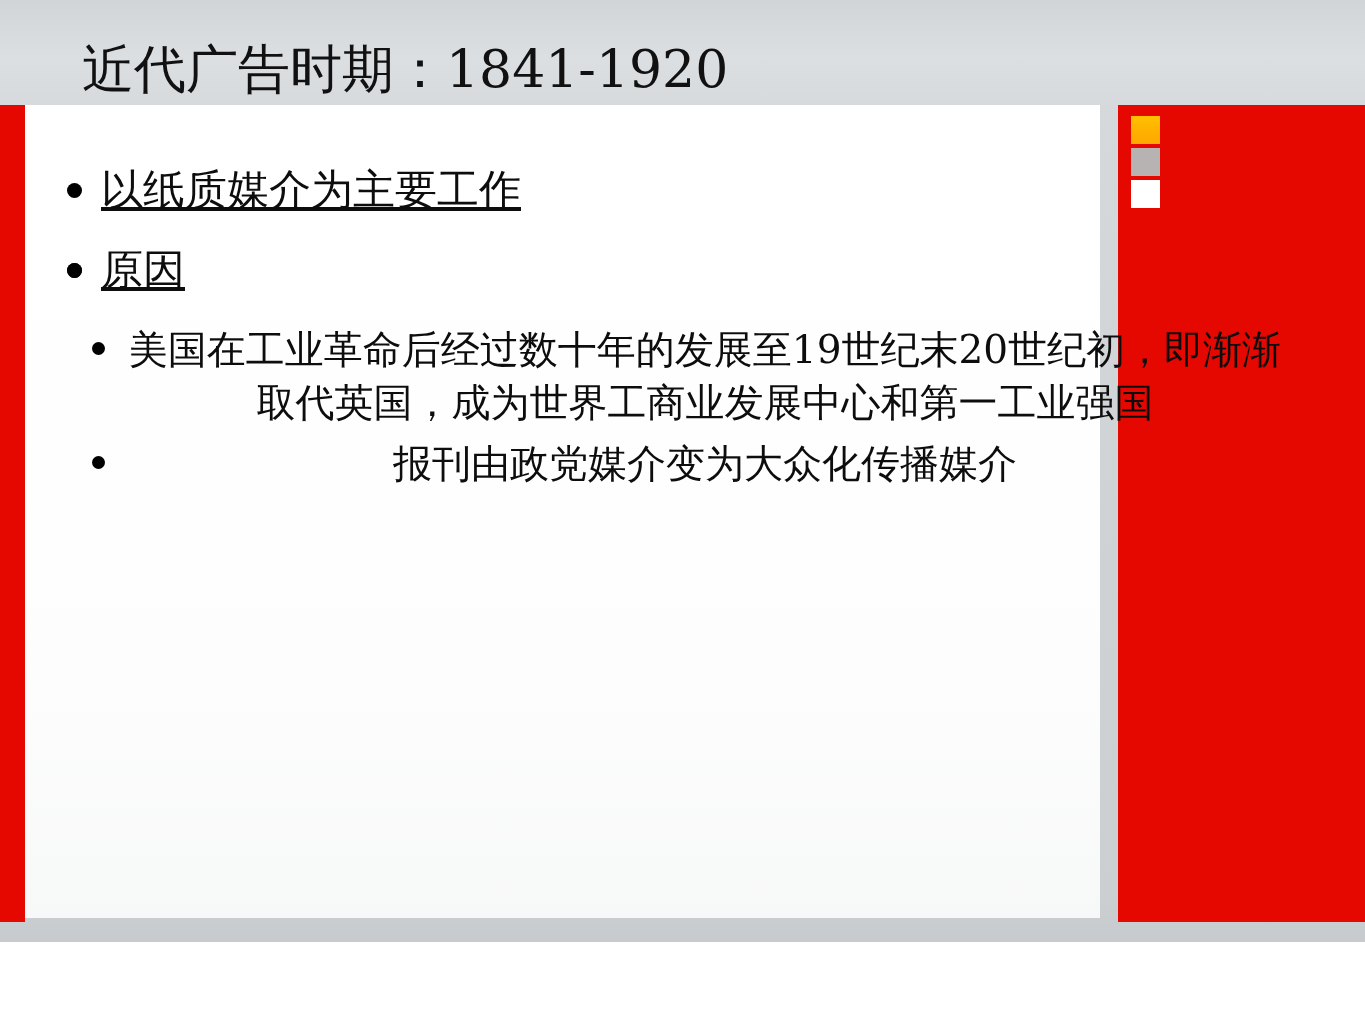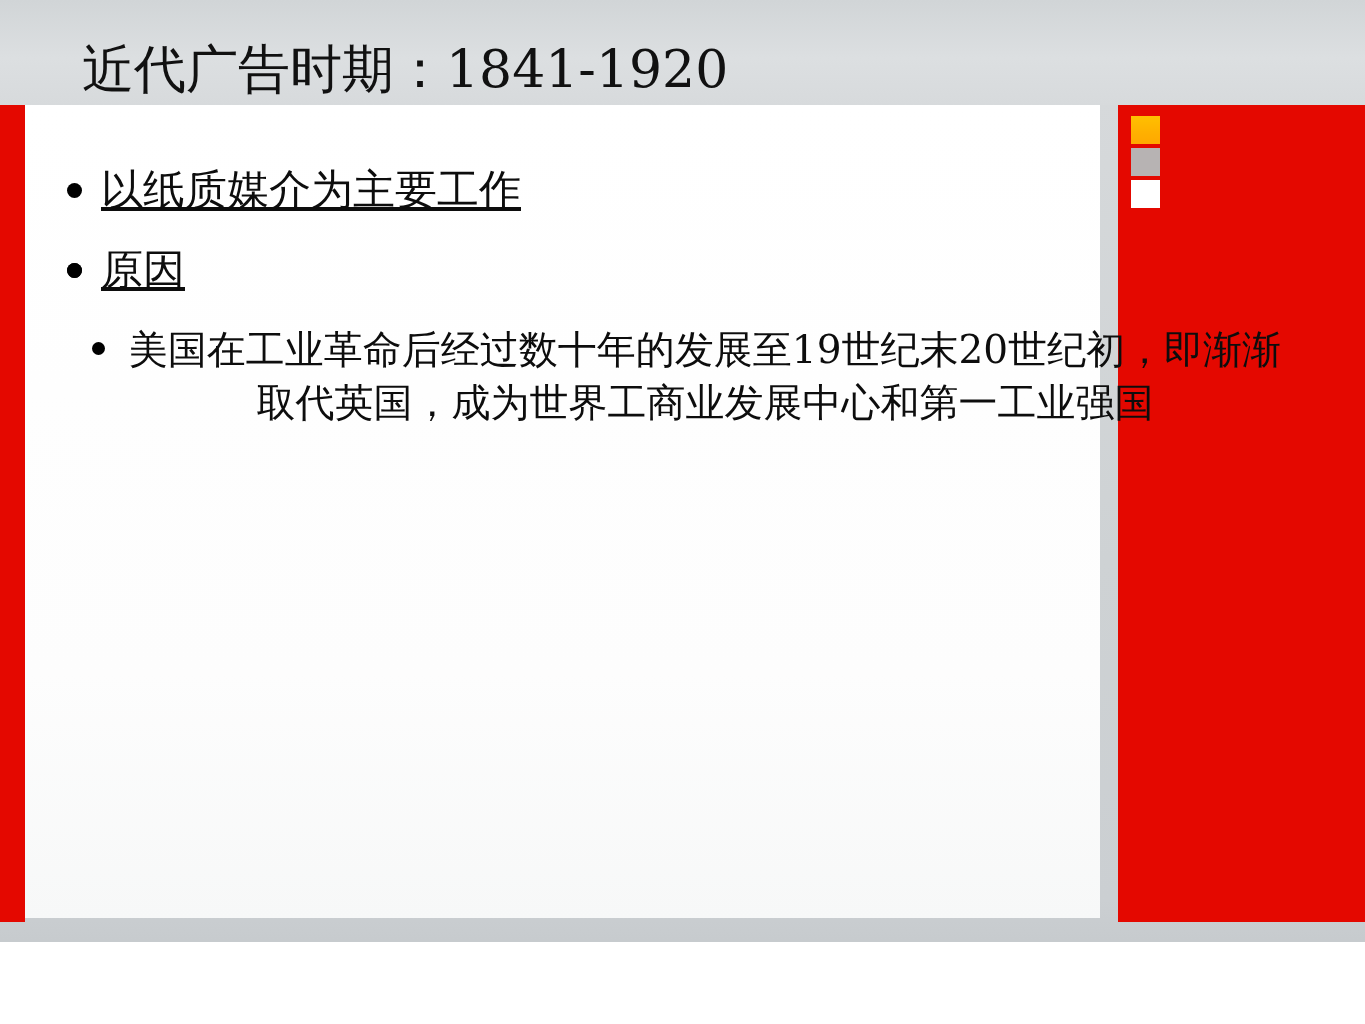--- a/index.html
+++ b/index.html
@@ -194,18 +194,22 @@
       <li class="lvl1">
         <span class="marker"></span>
         <span class="txt">原因</span>
       </li>
 
       <ul class="sub">
         <li class="lvl2">
           <span class="marker"></span>
           <span class="txt">美国在工业革命后经过数十年的发展至19世纪末20世纪初，即渐渐取代英国，成为世界工商业发展中心和第一工业强国</span>
         </li>
+        <li class="lvl2">
+          <span class="marker"></span>
+          <span class="txt">报刊由政党媒介变为大众化传播媒介</span>
+        </li>
       </ul>
 
     </ul>
   </div>
 
 </div>
 
 </body></html>

